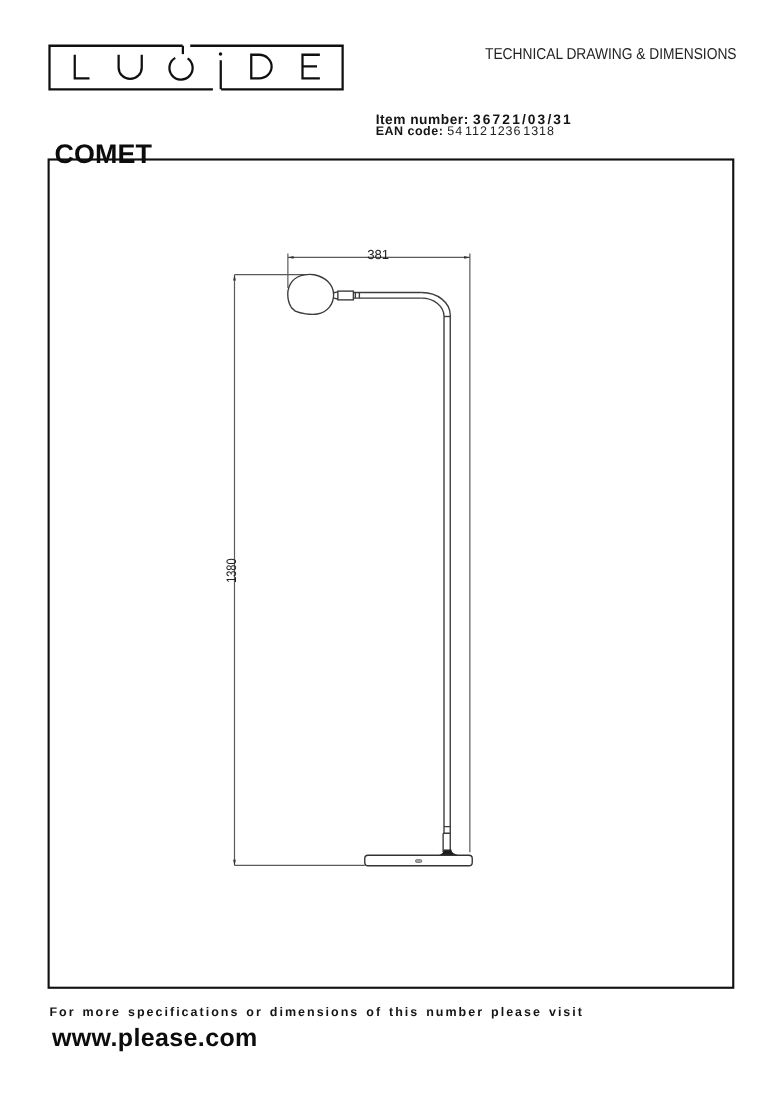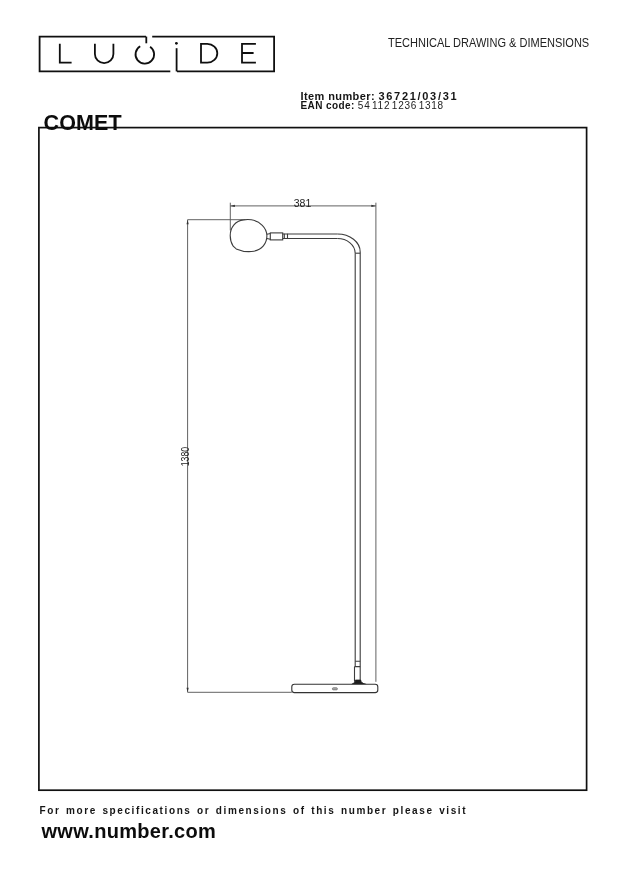--- a/index.html
+++ b/index.html
@@ -80,13 +80,13 @@
 
   <rect x="291.8" y="684.2" width="86" height="8.4" rx="2.6" fill="#fff" stroke="#333" stroke-width="1.1"></rect>
   <rect x="332.4" y="687.7" width="5" height="2.2" rx="1" fill="#aaa" stroke="#555" stroke-width="0.6"></rect>
 </svg>
 
 <div class="abs" id="techdraw">TECHNICAL DRAWING &amp; DIMENSIONS</div>
 <div class="abs" id="comet">COMET</div>
 <div class="abs" id="itemline">Item number:&nbsp;<span class="val">36721/03/31</span></div>
 <div class="abs" id="eanline">EAN code:&nbsp;<span class="num">54 112 1236 1318</span></div>
 <div class="abs" id="foot1">For more specifications or dimensions of this number please visit</div>
-<div class="abs" id="foot2">www.number.com</div>
+<div class="abs" id="foot2">www.please.com</div>
 
 </body></html>

